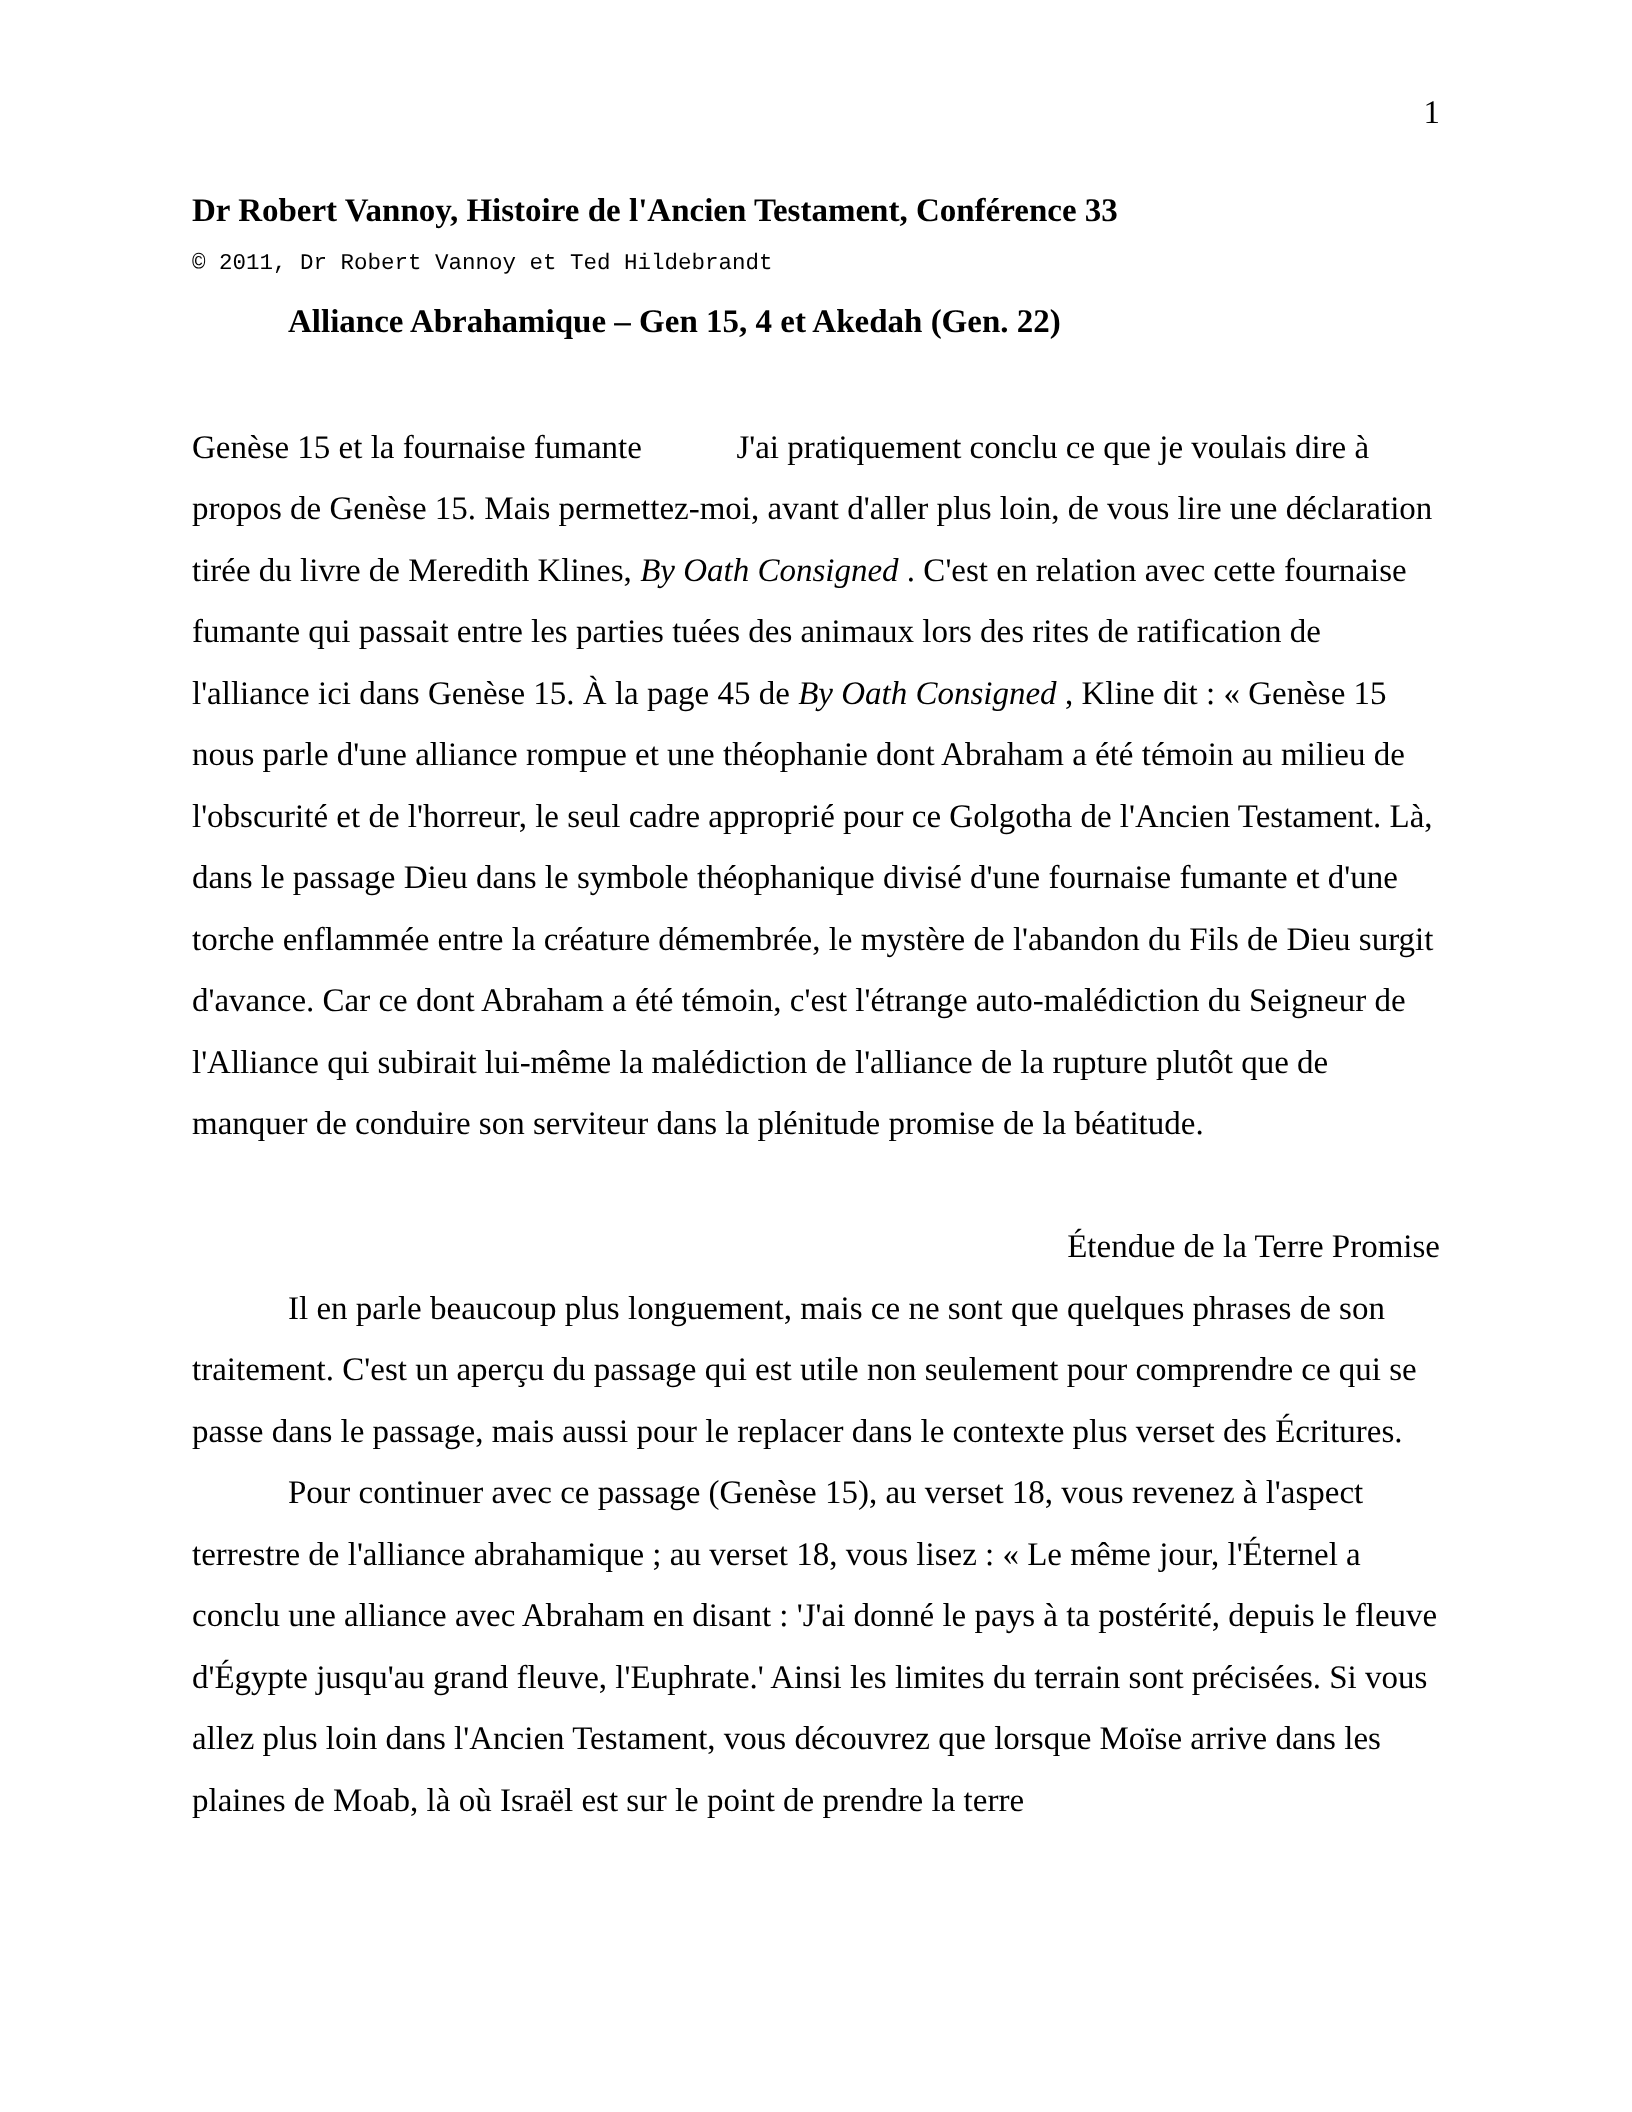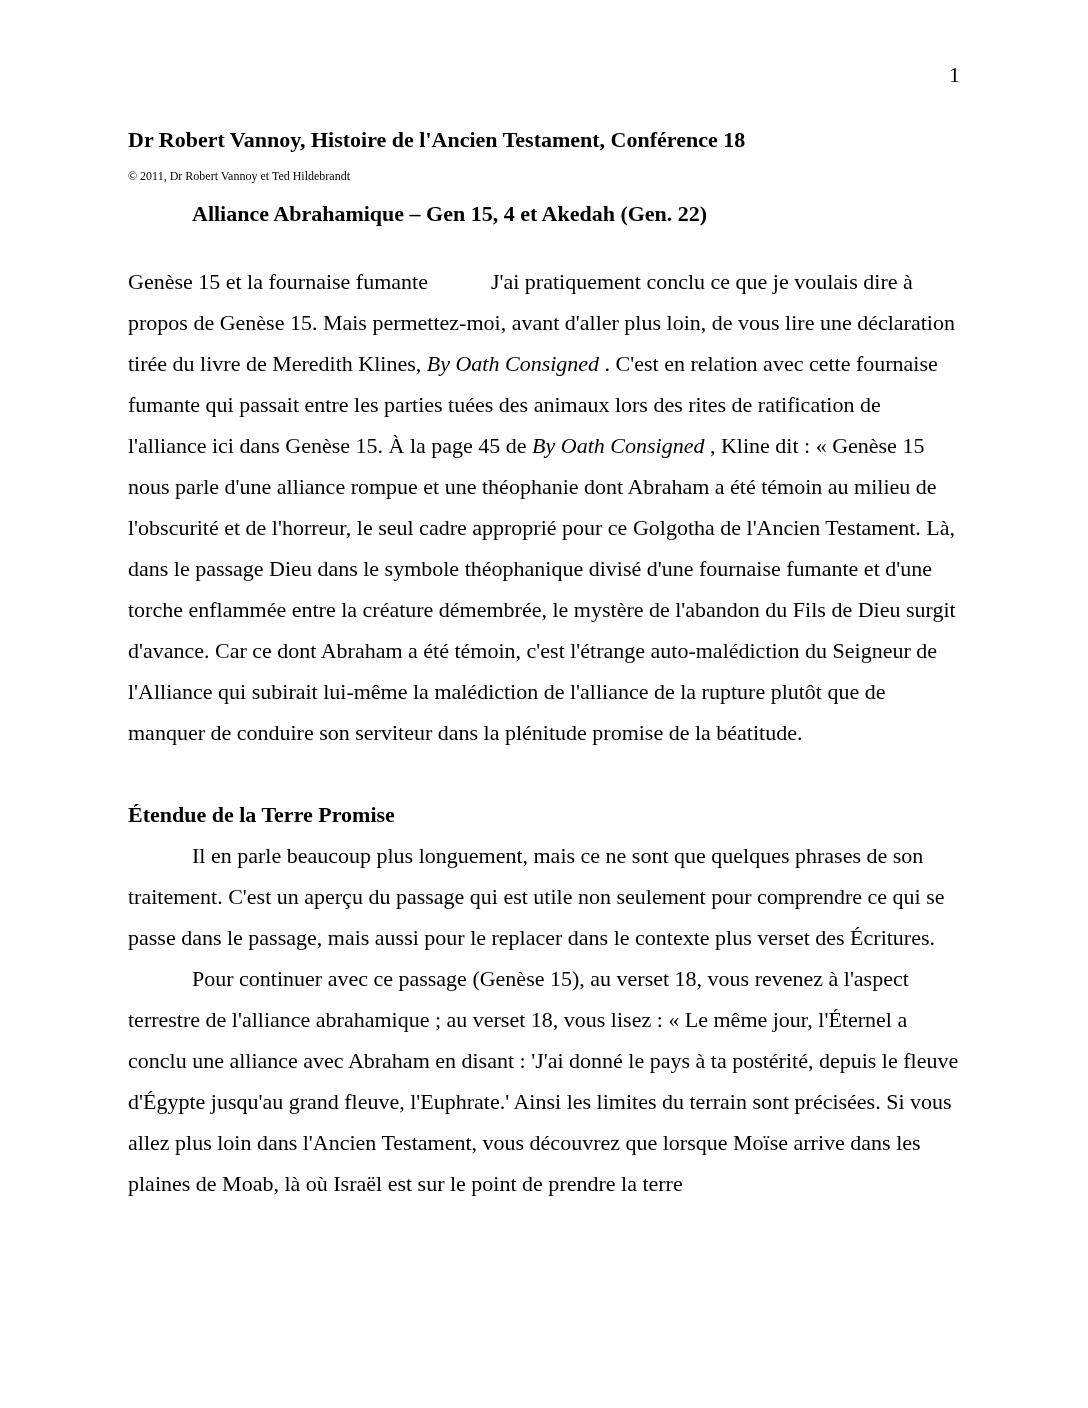--- a/index.html
+++ b/index.html
@@ -27,61 +27,63 @@
     top: 126px;
     width: 832px;
   }
   .doc-title {
     font-size: 22px;
     font-weight: bold;
     line-height: 28px;
     margin: 0;
   }
   .copyright {
-    font-size: 12px;
+    font-size: 15px;
     line-height: 22px;
     margin-top: 11px;
+    font-family: Liberation Mono, monospace;
   }
   .doc-subtitle {
     font-size: 22px;
     font-weight: bold;
     line-height: 28px;
     margin: 13px 0 0 0;
     padding-left: 64px;
   }
   .body-text {
     font-size: 22px;
     line-height: 41px;
     text-align: left;
   }
   .para { margin: 0; }
-  .para-lead { margin-top: 33px; }
+  .para-lead { margin-top: 49px; }
   .tab-gap {
     display: inline-block;
     width: 63px;
   }
   .section-heading {
     font-size: 22px;
     line-height: 41px;
-    font-weight: bold;
+    font-weight: normal;
     margin: 41px 0 0 0;
+    text-align: right;
   }
   .indented { text-indent: 64px; }
   .italic { font-style: italic; }
 </style>
 </head>
 <body>
 
 <div class="page">
 
   <div class="page-number">1</div>
 
   <div class="content">
 
-    <h1 class="doc-title">Dr Robert Vannoy, Histoire de l'Ancien Testament, Conférence 18</h1>
+    <h1 class="doc-title">Dr Robert Vannoy, Histoire de l'Ancien Testament, Conférence 33</h1>
 
     <div class="copyright">© 2011, Dr Robert Vannoy et Ted Hildebrandt</div>
 
     <h2 class="doc-subtitle">Alliance Abrahamique – Gen 15, 4 et Akedah (Gen. 22)</h2>
 
     <div class="body-text">
 
       <p class="para para-lead"><span>Genèse 15 et la fournaise fumante</span><span class="tab-gap"></span><span>J'ai pratiquement conclu ce que je voulais dire à propos de Genèse 15. Mais permettez-moi, avant d'aller plus loin, de vous lire une déclaration tirée du livre de Meredith Klines, </span><span class="italic">By Oath Consigned</span><span> . C'est en relation avec cette fournaise fumante qui passait entre les parties tuées des animaux lors des rites de ratification de l'alliance ici dans Genèse 15. À la page 45 de </span><span class="italic">By Oath Consigned</span><span> , Kline dit : « Genèse 15 nous parle d'une alliance rompue et une théophanie dont Abraham a été témoin au milieu de l'obscurité et de l'horreur, le seul cadre approprié pour ce Golgotha de l'Ancien Testament. Là, dans le passage Dieu dans le symbole théophanique divisé d'une fournaise fumante et d'une torche enflammée entre la créature démembrée, le mystère de l'abandon du Fils de Dieu surgit d'avance. Car ce dont Abraham a été témoin, c'est l'étrange auto-malédiction du Seigneur de l'Alliance qui subirait lui-même la malédiction de l'alliance de la rupture plutôt que de manquer de conduire son serviteur dans la plénitude promise de la béatitude.</span></p>
 
       <p class="section-heading">Étendue de la Terre Promise</p>

